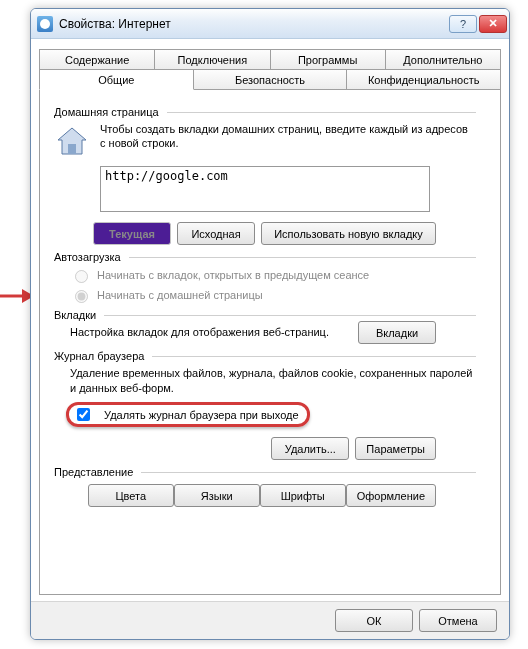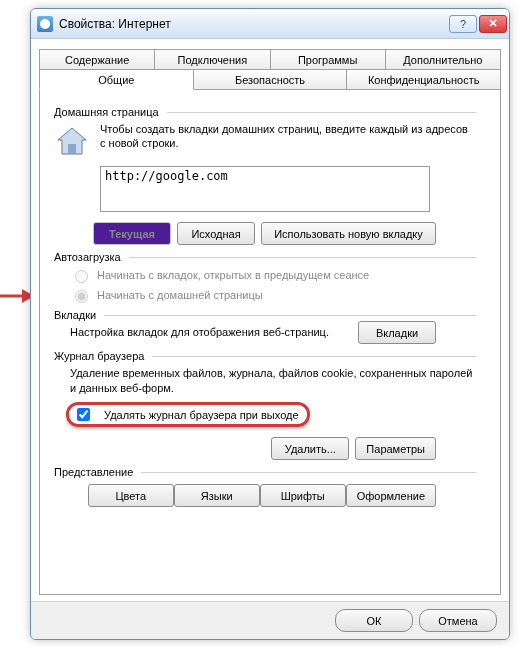--- a/index.html
+++ b/index.html
@@ -197,21 +197,21 @@
   left:0; right:0; bottom:0;
   height:38px;
   background:#f0f0f0;
   border-top:1px solid #d6d6d6;
   display:flex;
   align-items:center;
   justify-content:flex-end;
   gap:6px;
   padding-right:12px;
 }
-.footer button.std { min-width:78px;border-radius:10px; }
+.footer button.std { min-width:78px; }
 .arrow-annot {
   position:absolute;
   left:0px;
   top:286px;
   width:34px;
   height:20px;
   display:flex;
   align-items:center;
 }
 .arrow-annot svg { display:block; }

